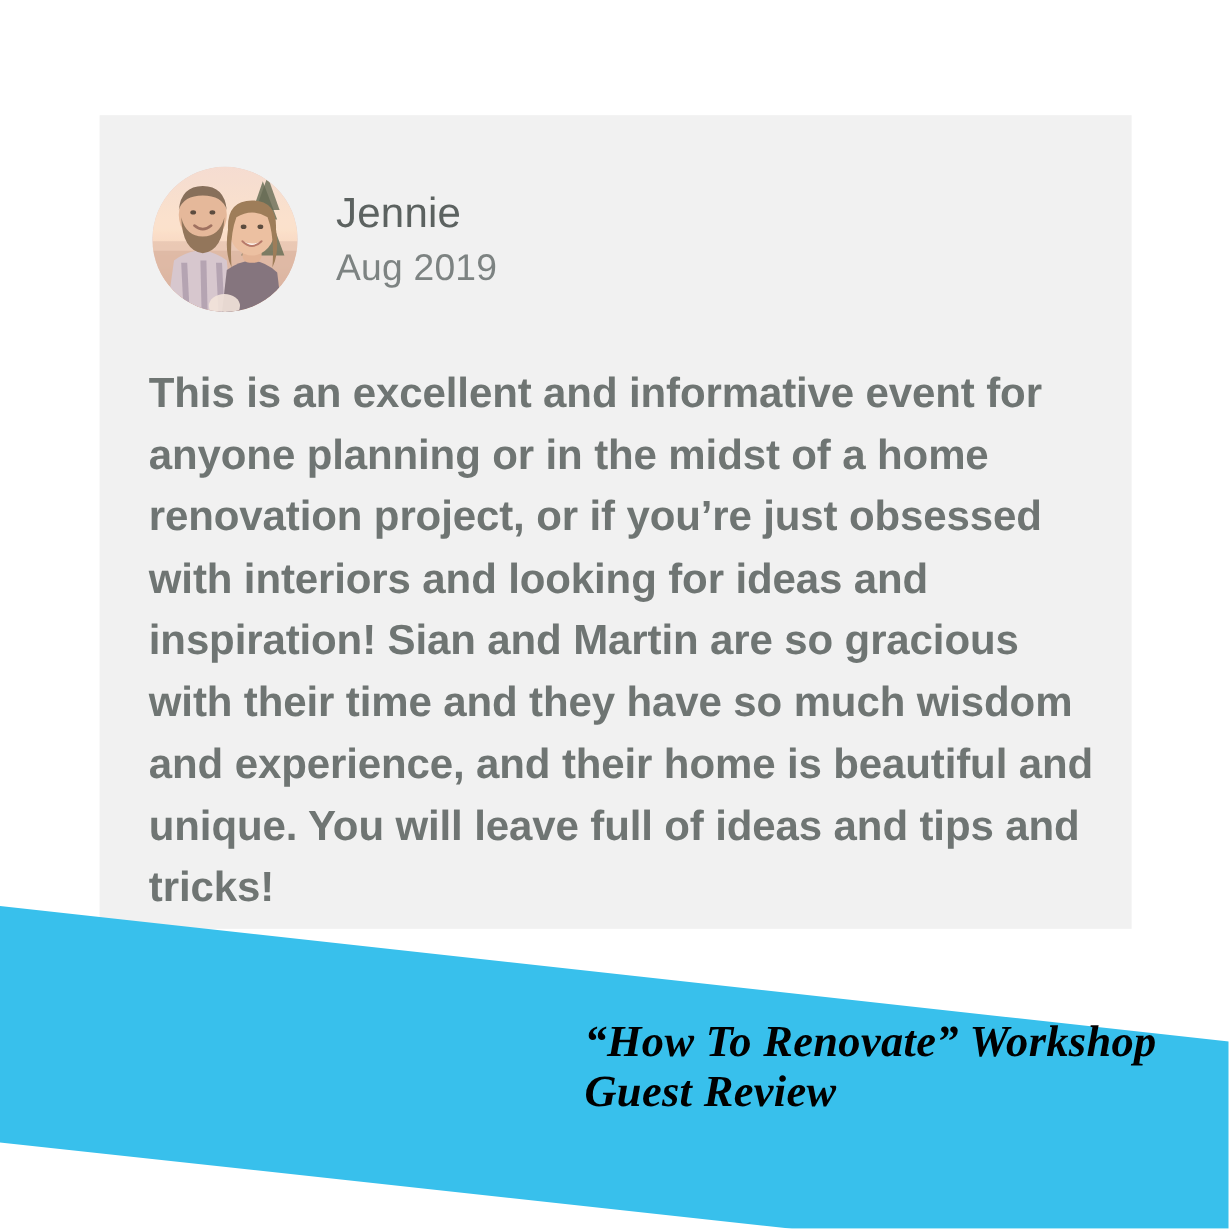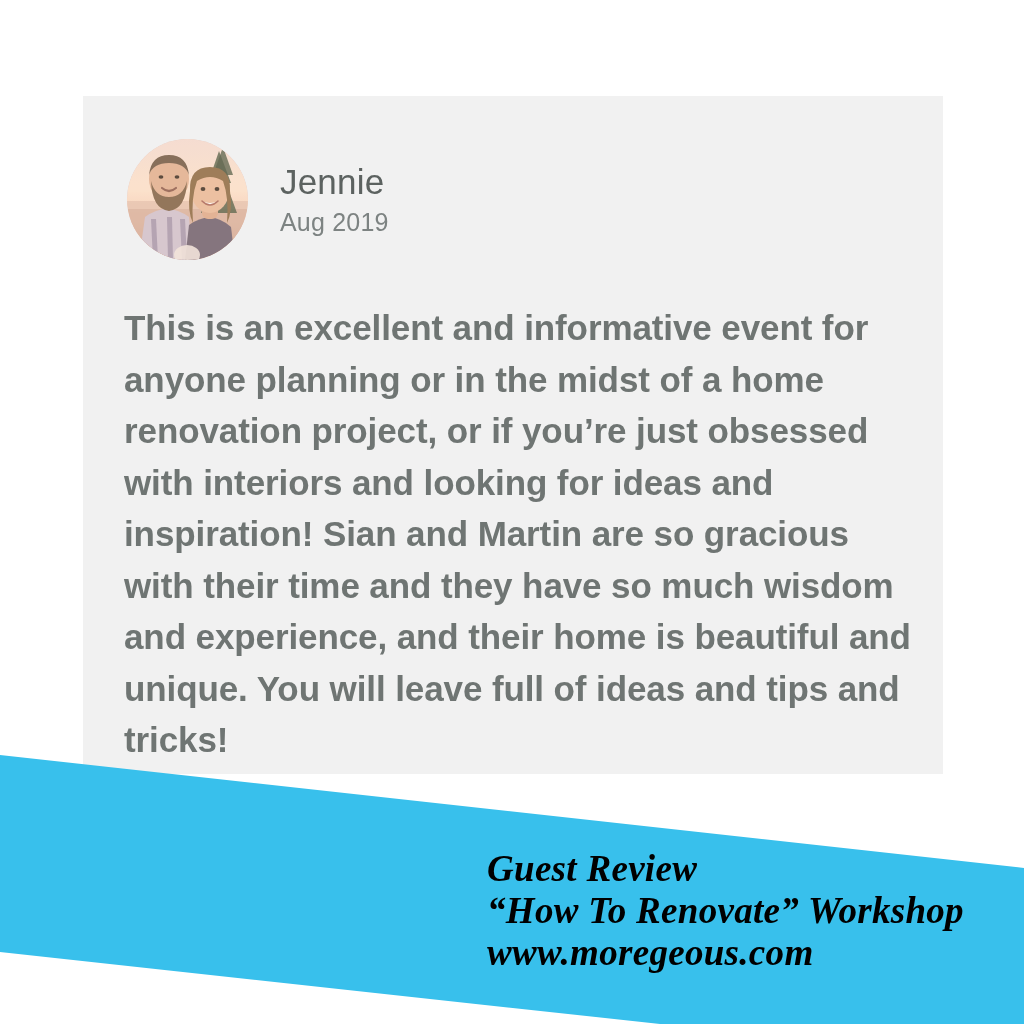--- a/index.html
+++ b/index.html
@@ -52,21 +52,21 @@
     justify-content: center;
   }
   .reviewer-name {
     font-size: 35px;
     font-weight: 400;
     color: #5c6260;
     line-height: 1.12;
     letter-spacing: 0.2px;
   }
   .review-date {
-    font-size: 25px;
+    font-size: 31px;
     font-weight: 400;
     color: #7d8382;
     line-height: 1.2;
     margin-top: 6px;
     letter-spacing: 0.2px;
   }
 
   .review-body {
     position: absolute;
     left: 41px;
@@ -189,17 +189,16 @@
   <div class="review-body">This is an excellent and informative event for anyone planning or in the midst of a home renovation project, or if you’re just obsessed with interiors and looking for ideas and inspiration! Sian and Martin are so gracious with their time and they have so much wisdom and experience, and their home is beautiful and unique. You will leave full of ideas and tips and tricks!</div>
 
 </div>
 
 <div class="banner">
   <svg class="banner-shape" viewBox="0 0 1024 1024" xmlns="http://www.w3.org/2000/svg">
     <polygon points="0,755 1024,868 1024,1024 660,1024 0,952" fill="#38c0ec"></polygon>
   </svg>
 
   <div class="banner-text">
+    <span class="banner-line banner-line-2">“How To Renovate” Workshop</span>
     <span class="banner-line banner-line-1">Guest Review</span>
-    <span class="banner-line banner-line-2">“How To Renovate” Workshop</span>
-    <span class="banner-line banner-line-3">www.moregeous.com</span>
   </div>
 </div>
 
 </body></html>

